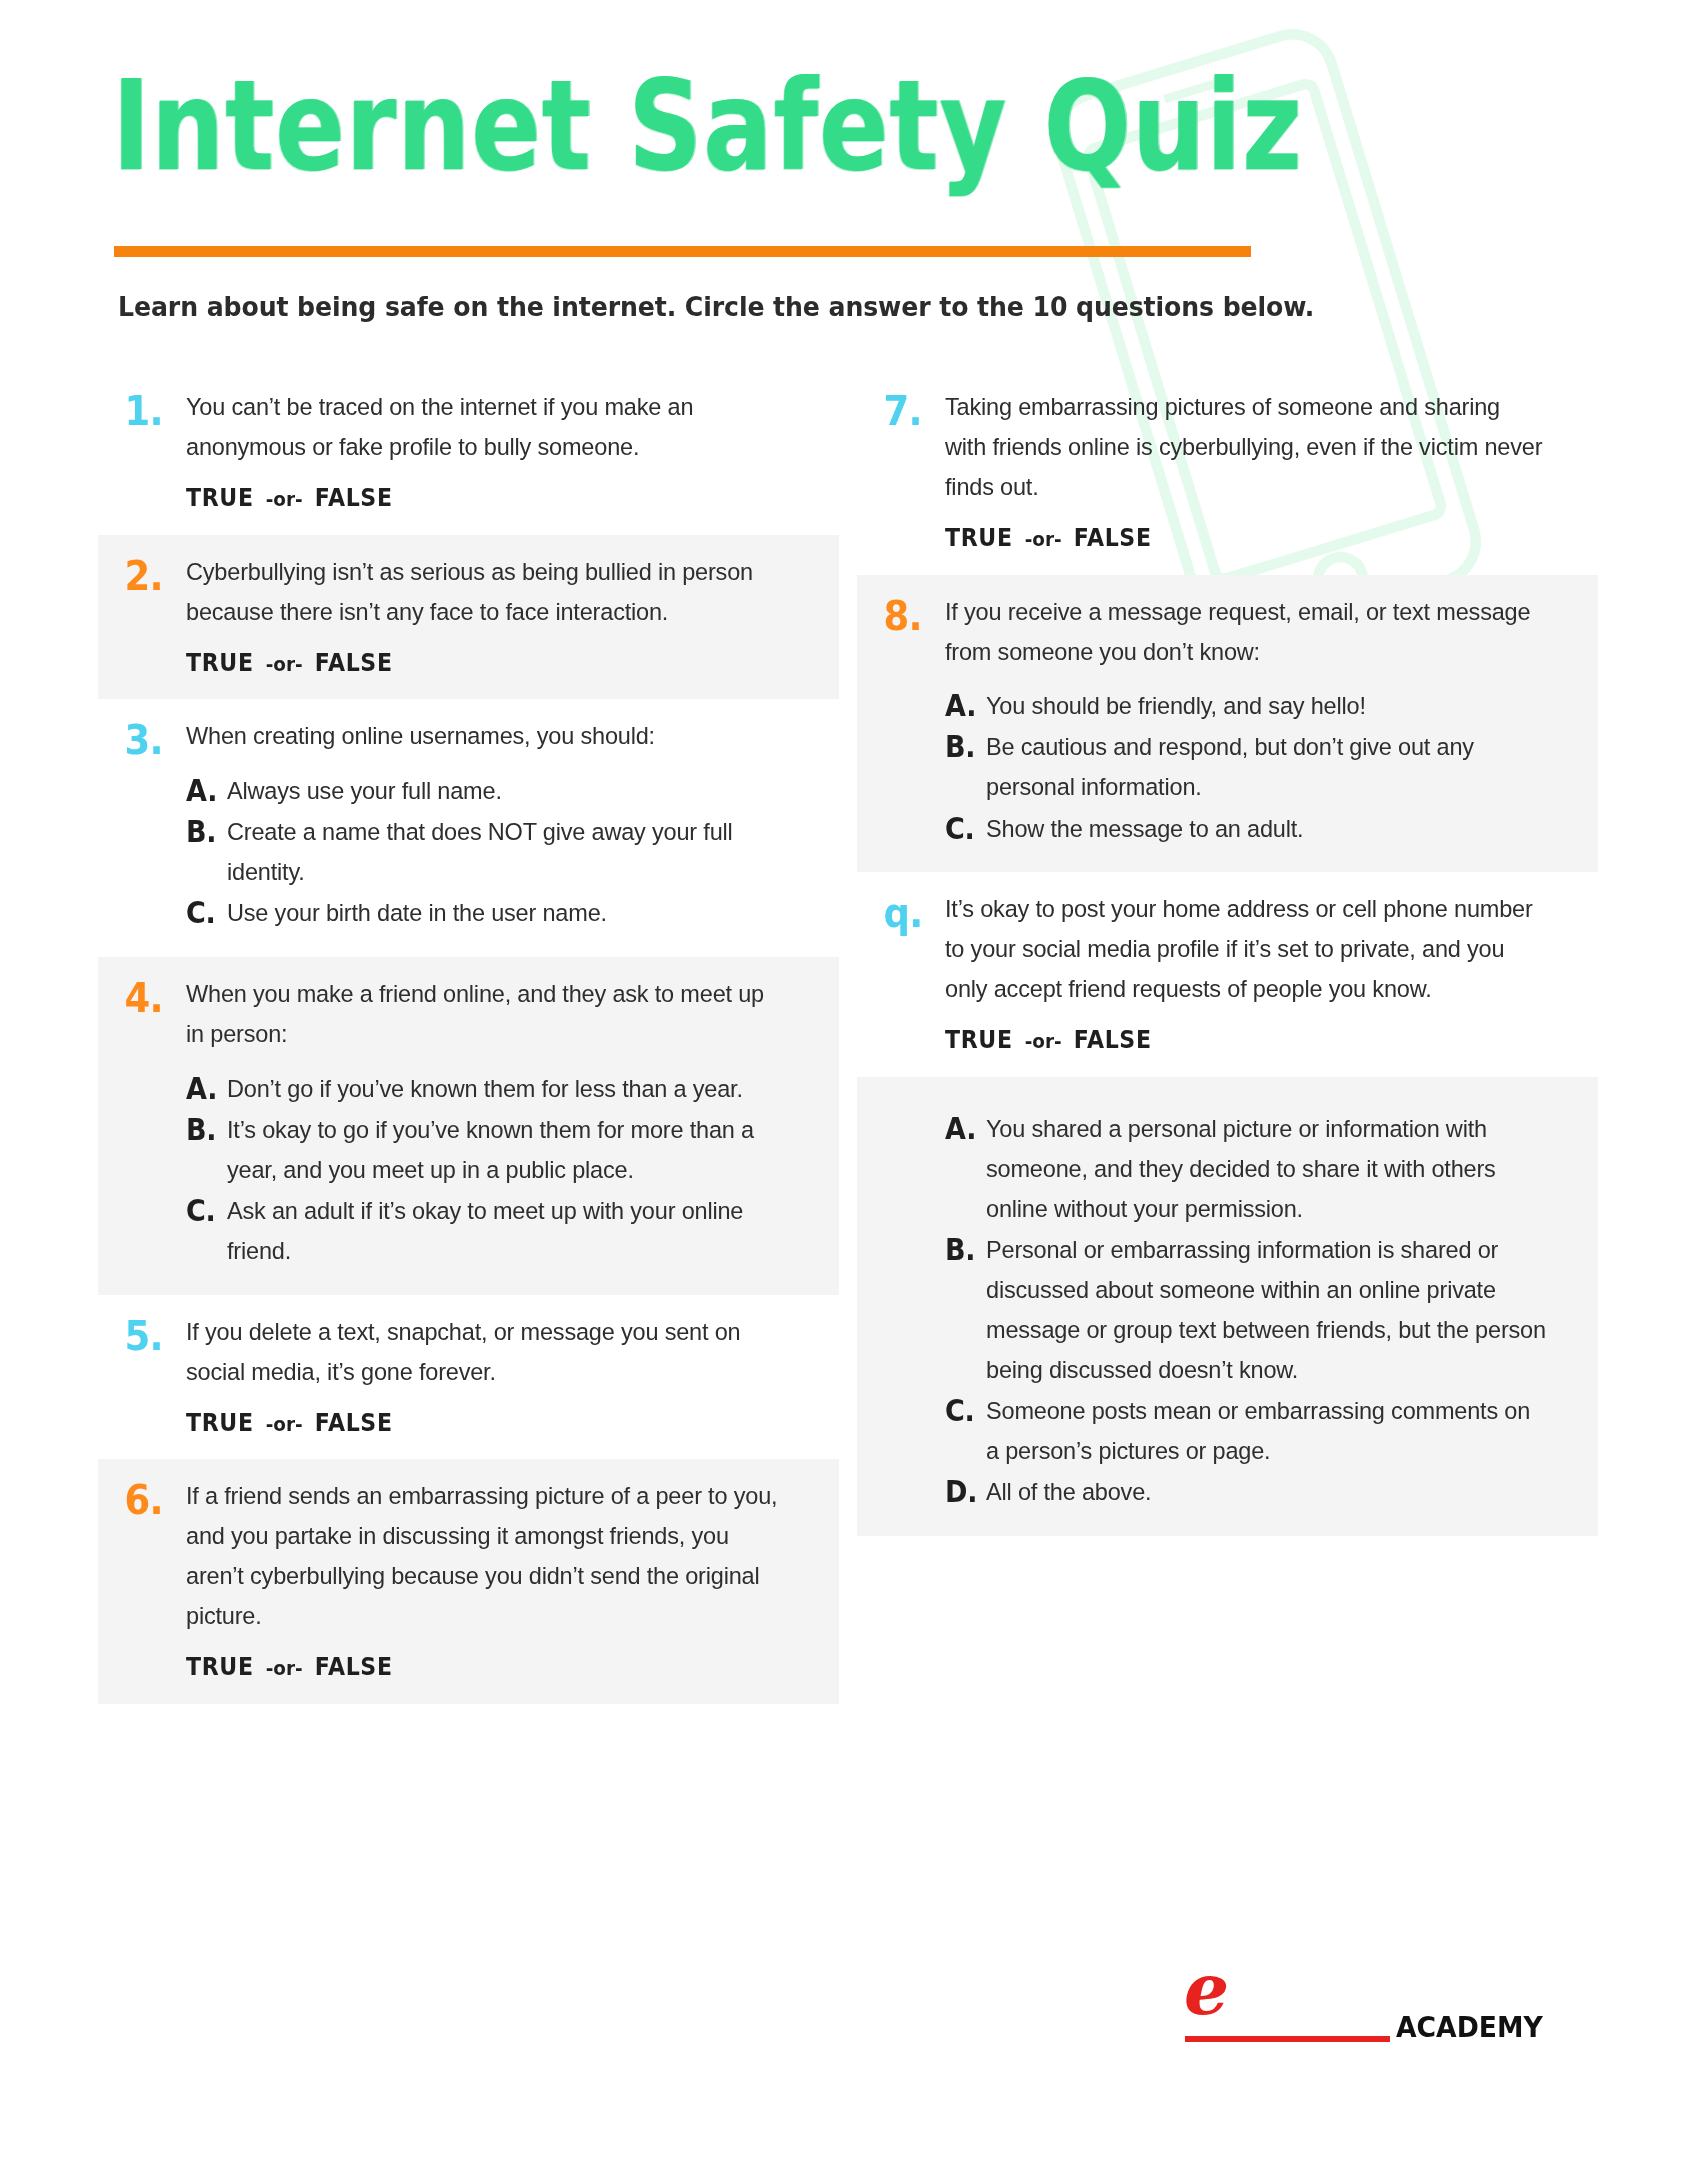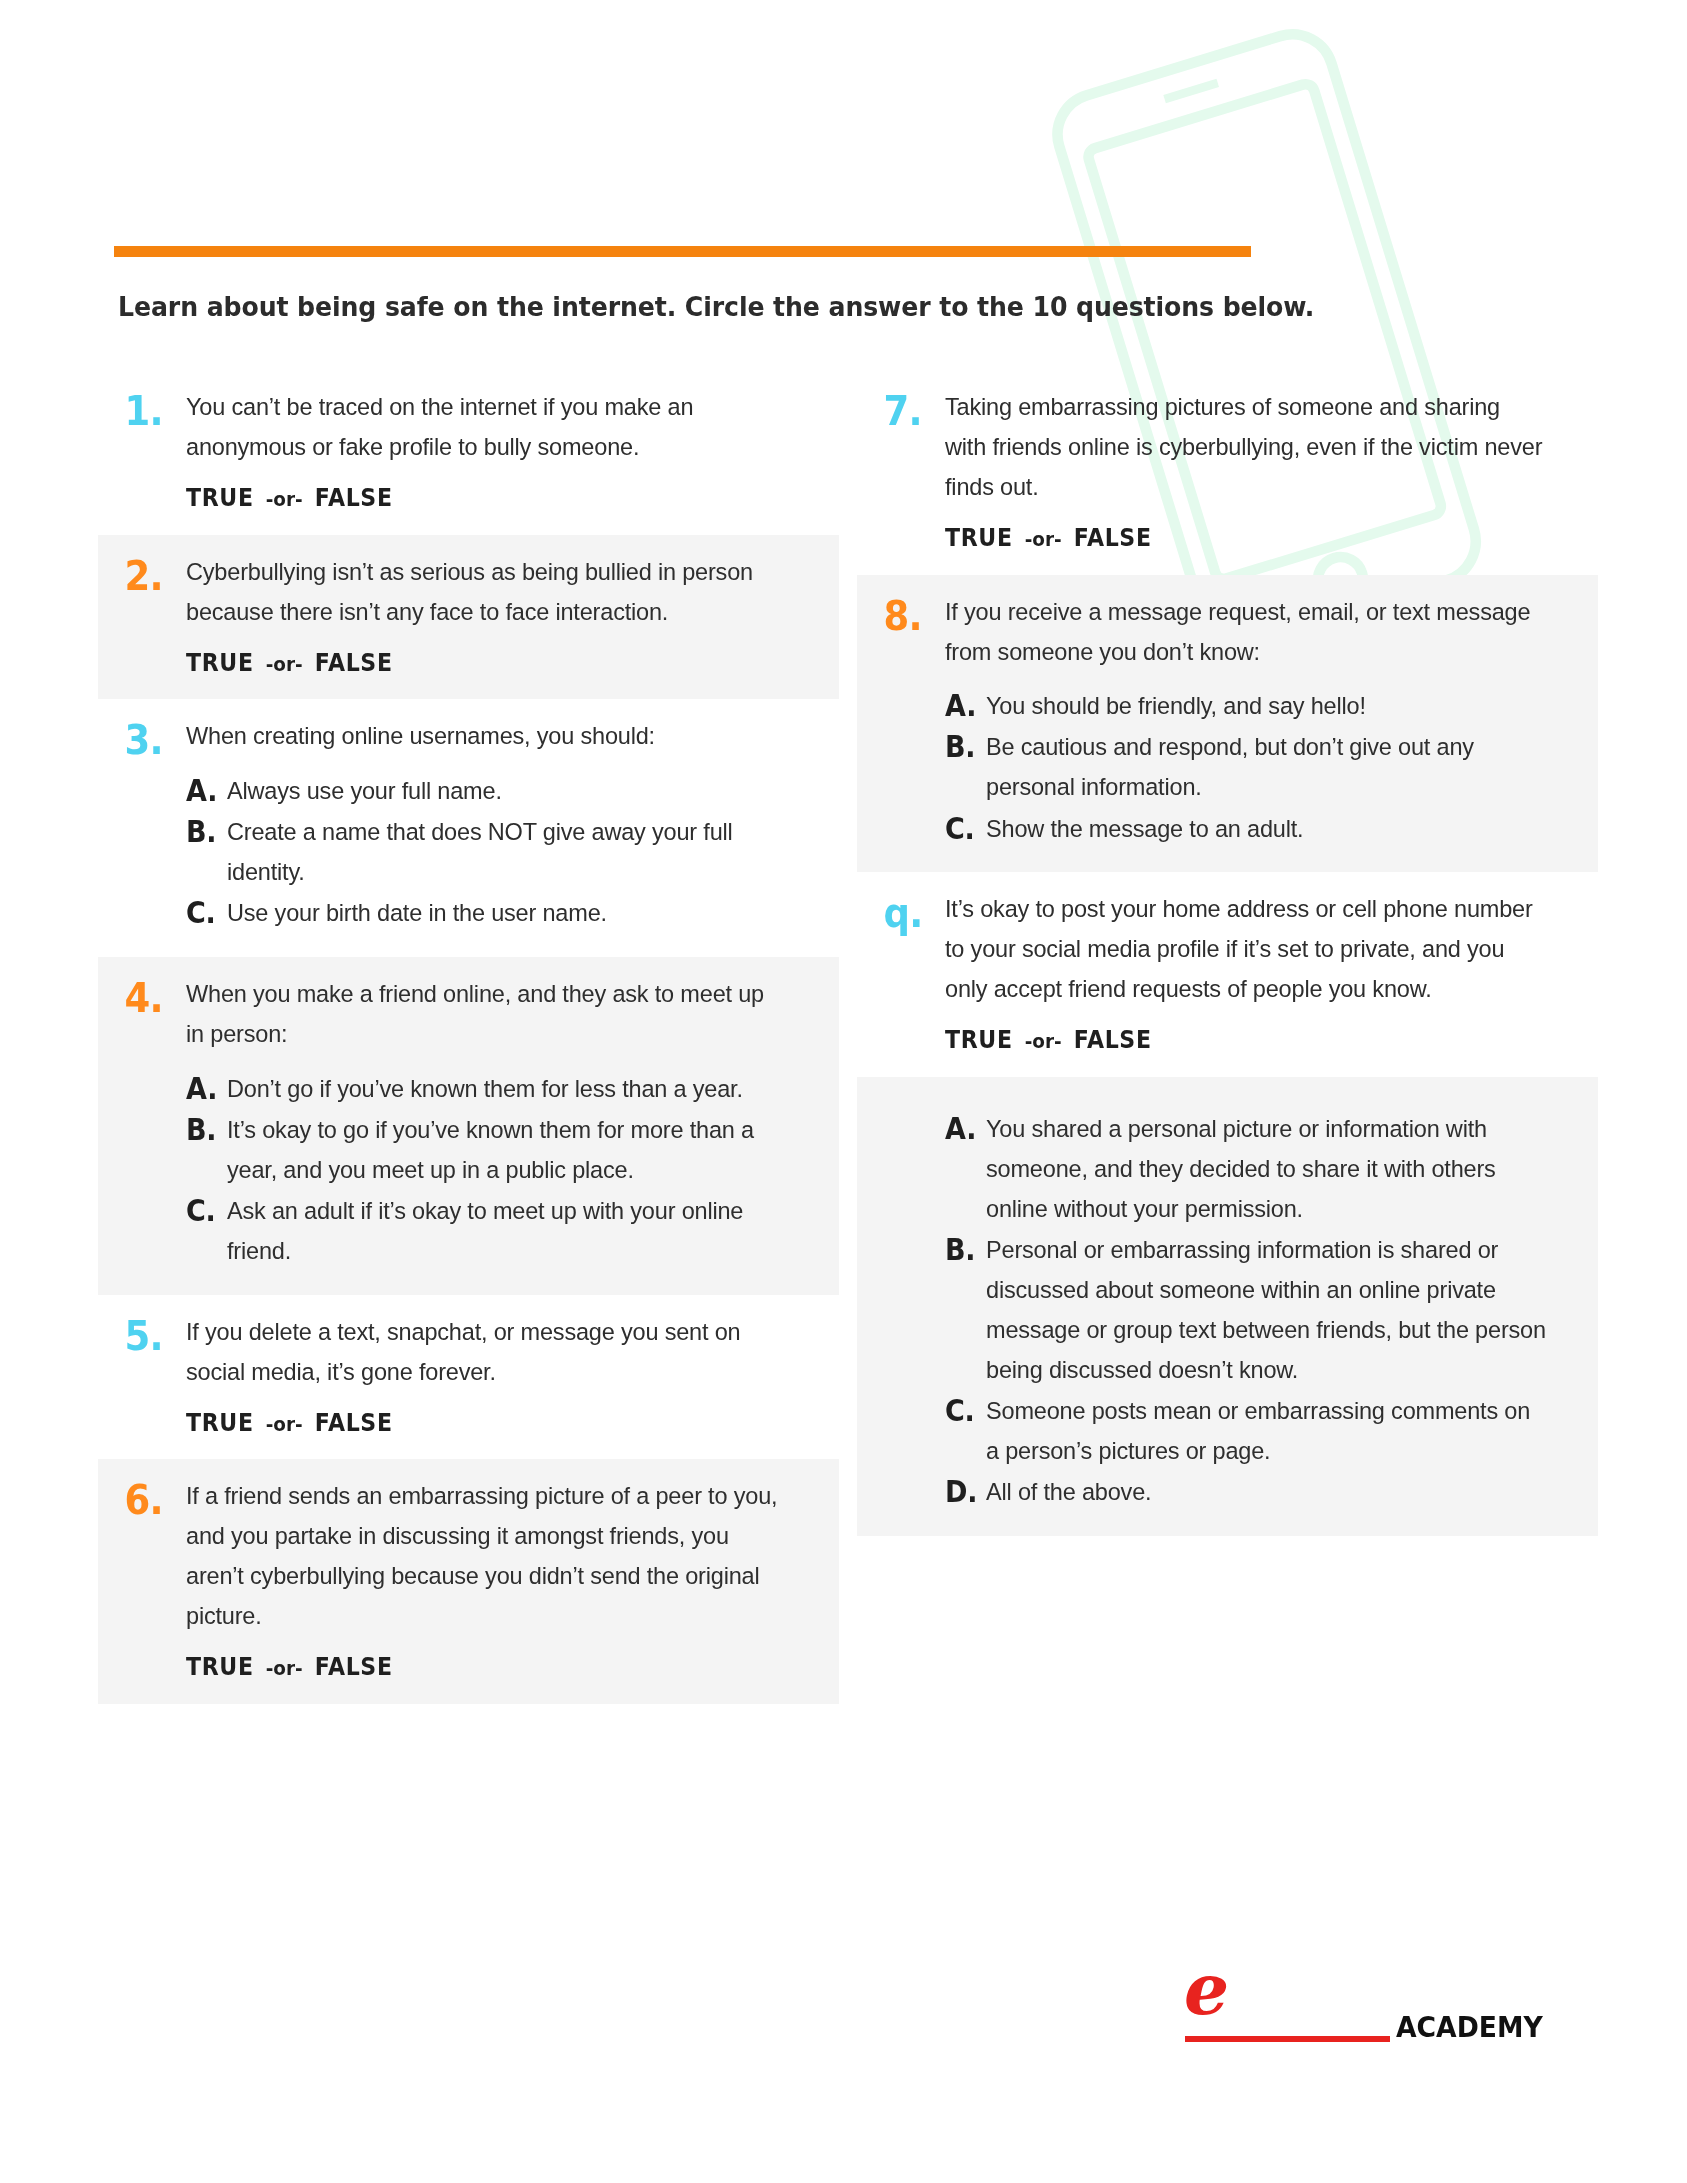--- a/index.html
+++ b/index.html
@@ -256,20 +256,23 @@
     <svg width="543" height="675" viewBox="0 0 820 1020" xmlns="http://www.w3.org/2000/svg">
       <g transform="rotate(-17 410 510)" fill="none" stroke="#E4FAED" stroke-width="16">
         <rect x="195" y="60" width="430" height="860" rx="62" ry="62"></rect>
         <rect x="232" y="140" width="356" height="680" rx="14" ry="14"></rect>
         <circle cx="410" cy="872" r="34"></circle>
         <line x1="368" y1="100" x2="452" y2="100" stroke-width="13"></line>
       </g>
     </svg>
   </div>
 
+  <div class="header">
+    <div class="quiz-title">Internet Safety Quiz</div>
+  </div>
   <div class="rule"></div>
   <div class="subtitle">Learn about being safe on the internet. Circle the answer to the 10 questions below.</div>
 
   <div class="columns">
     <div class="col col-left" id="col-left">
         <div class="q">
           <div class="q-head">
             <div class="q-num blue">1.</div>
             <div class="q-text">You can’t be traced on the internet if you make an anonymous or fake profile to bully someone.</div>
           </div>

